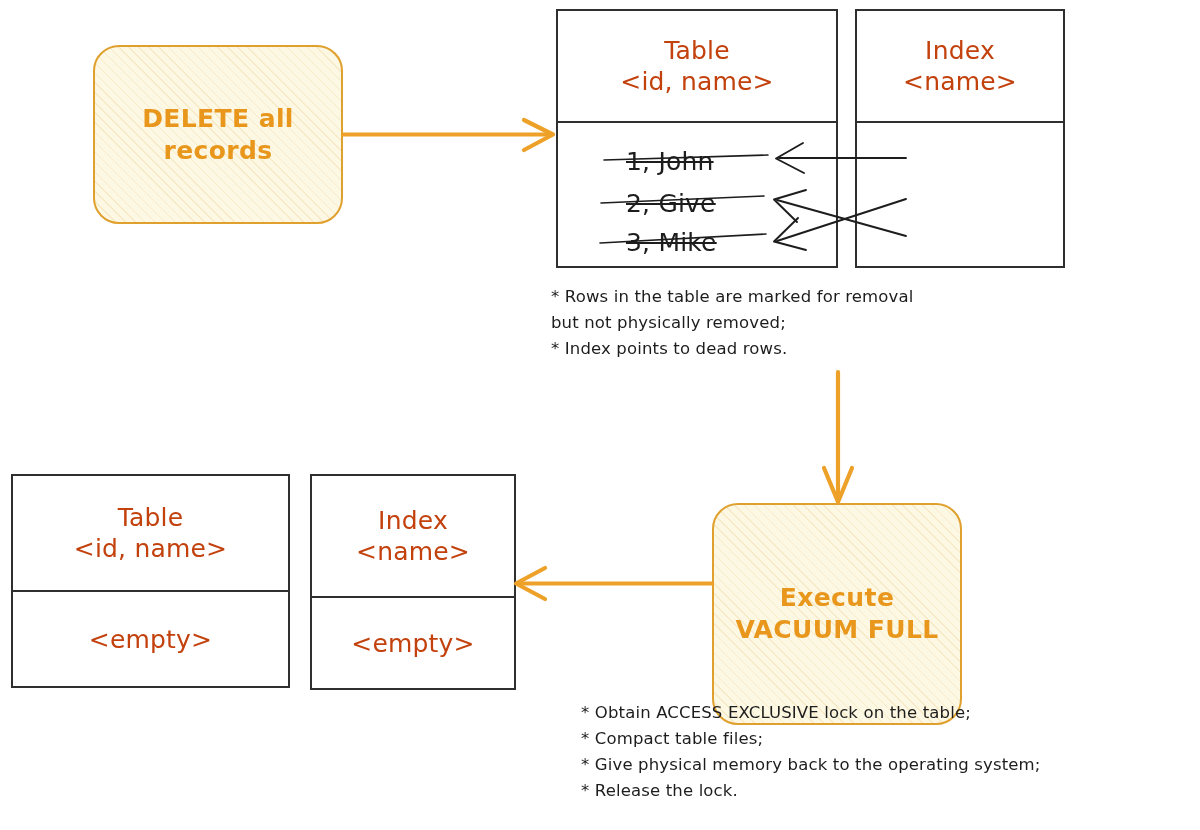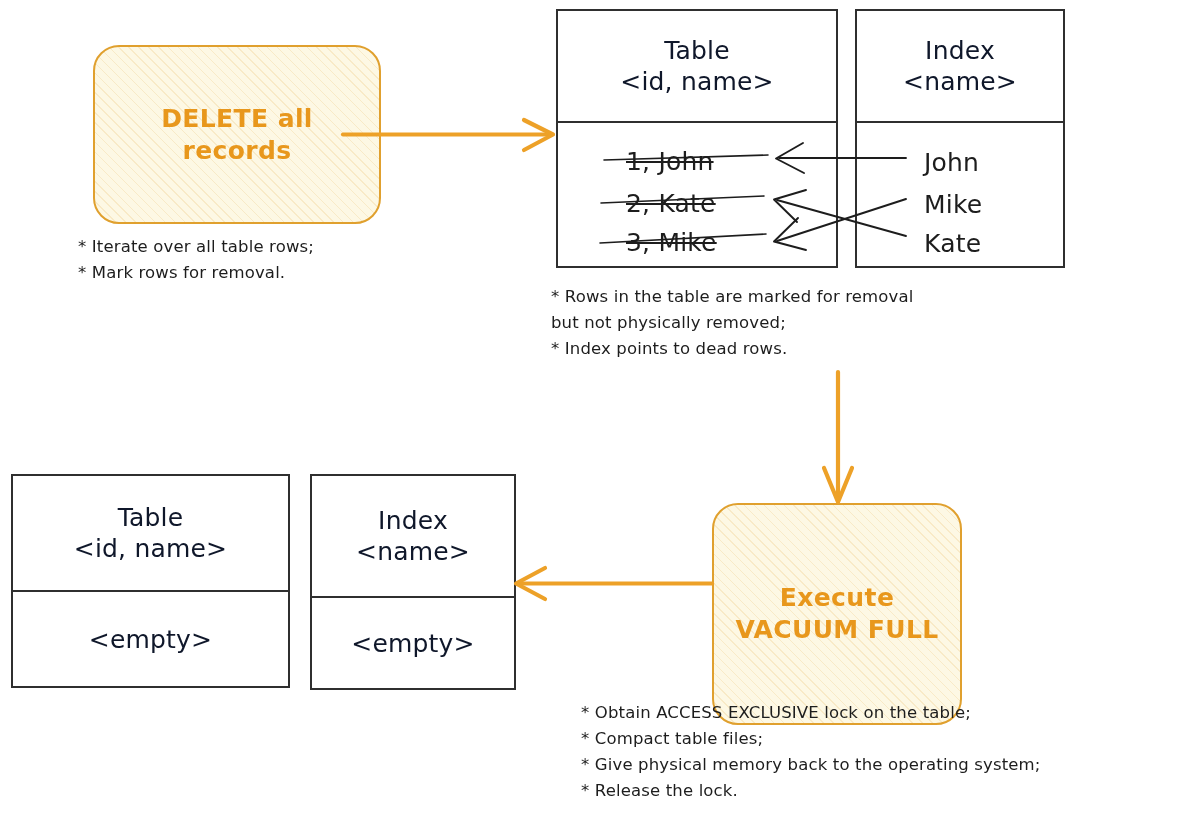--- a/index.html
+++ b/index.html
@@ -70,21 +70,21 @@
     left: 0;
     right: 0;
     bottom: 0;
     display: flex;
     align-items: center;
     justify-content: center;
     box-sizing: border-box;
   }
   .hand-text {
     font-family: "DejaVu Sans", sans-serif;
-    color: #0f172a;
+    color: #c2410c;
     font-size: 25px;
     line-height: 1.26;
     text-align: center;
     white-space: pre-line;
     letter-spacing: 0.2px;
   }
 
   
   .rowlist {
     position: absolute;
@@ -133,54 +133,45 @@
     width: 1200px;
     height: 830px;
     pointer-events: none;
   }
 </style>
 </head>
 <body>
 
 <div id="canvas">
 
-  <div class="proc-box" style="left:93px; top:45px; width:288px; height:179px;">
+  <div class="proc-box" style="left:93px; top:45px; width:250px; height:179px;">
     <div class="proc-label">DELETE all
 records</div>
   </div>
 
-  <div class="note" style="left:78px; top:234px; width:420px;">* Iterate over all table rows;
-* Mark rows for removal.</div>
 
   <div class="rect-box" style="left:556px; top:9px; width:282px; height:259px;">
     <div class="rect-head" style="height:112px;">
       <div class="hand-text">Table
 &lt;id, name&gt;</div>
     </div>
     <div class="rect-body" style="top:112px; height:145px;">
       <div class="rowlist" style="top:0; height:145px;">
         <div class="datarow struck" style="left:68px; top:24px;">1, John</div>
-        <div class="datarow struck" style="left:68px; top:66px;">2, Kate</div>
+        <div class="datarow struck" style="left:68px; top:66px;">2, Give</div>
         <div class="datarow struck" style="left:68px; top:105px;">3, Mike</div>
       </div>
     </div>
   </div>
 
   <div class="rect-box" style="left:855px; top:9px; width:210px; height:259px;">
     <div class="rect-head" style="height:112px;">
       <div class="hand-text">Index
 &lt;name&gt;</div>
     </div>
-    <div class="rect-body" style="top:112px; height:145px;">
-      <div class="rowlist" style="top:0; height:145px;">
-        <div class="idxentry" style="left:67px; top:25px;">John</div>
-        <div class="idxentry" style="left:67px; top:67px;">Mike</div>
-        <div class="idxentry" style="left:67px; top:106px;">Kate</div>
-      </div>
-    </div>
   </div>
 
   <div class="note" style="left:551px; top:284px; width:540px;">* Rows in the table are marked for removal
 but not physically removed;
 * Index points to dead rows.</div>
 
   <div class="proc-box" style="left:712px; top:503px; width:250px; height:222px;">
     <div class="proc-label">Execute
 VACUUM FULL</div>
   </div>

